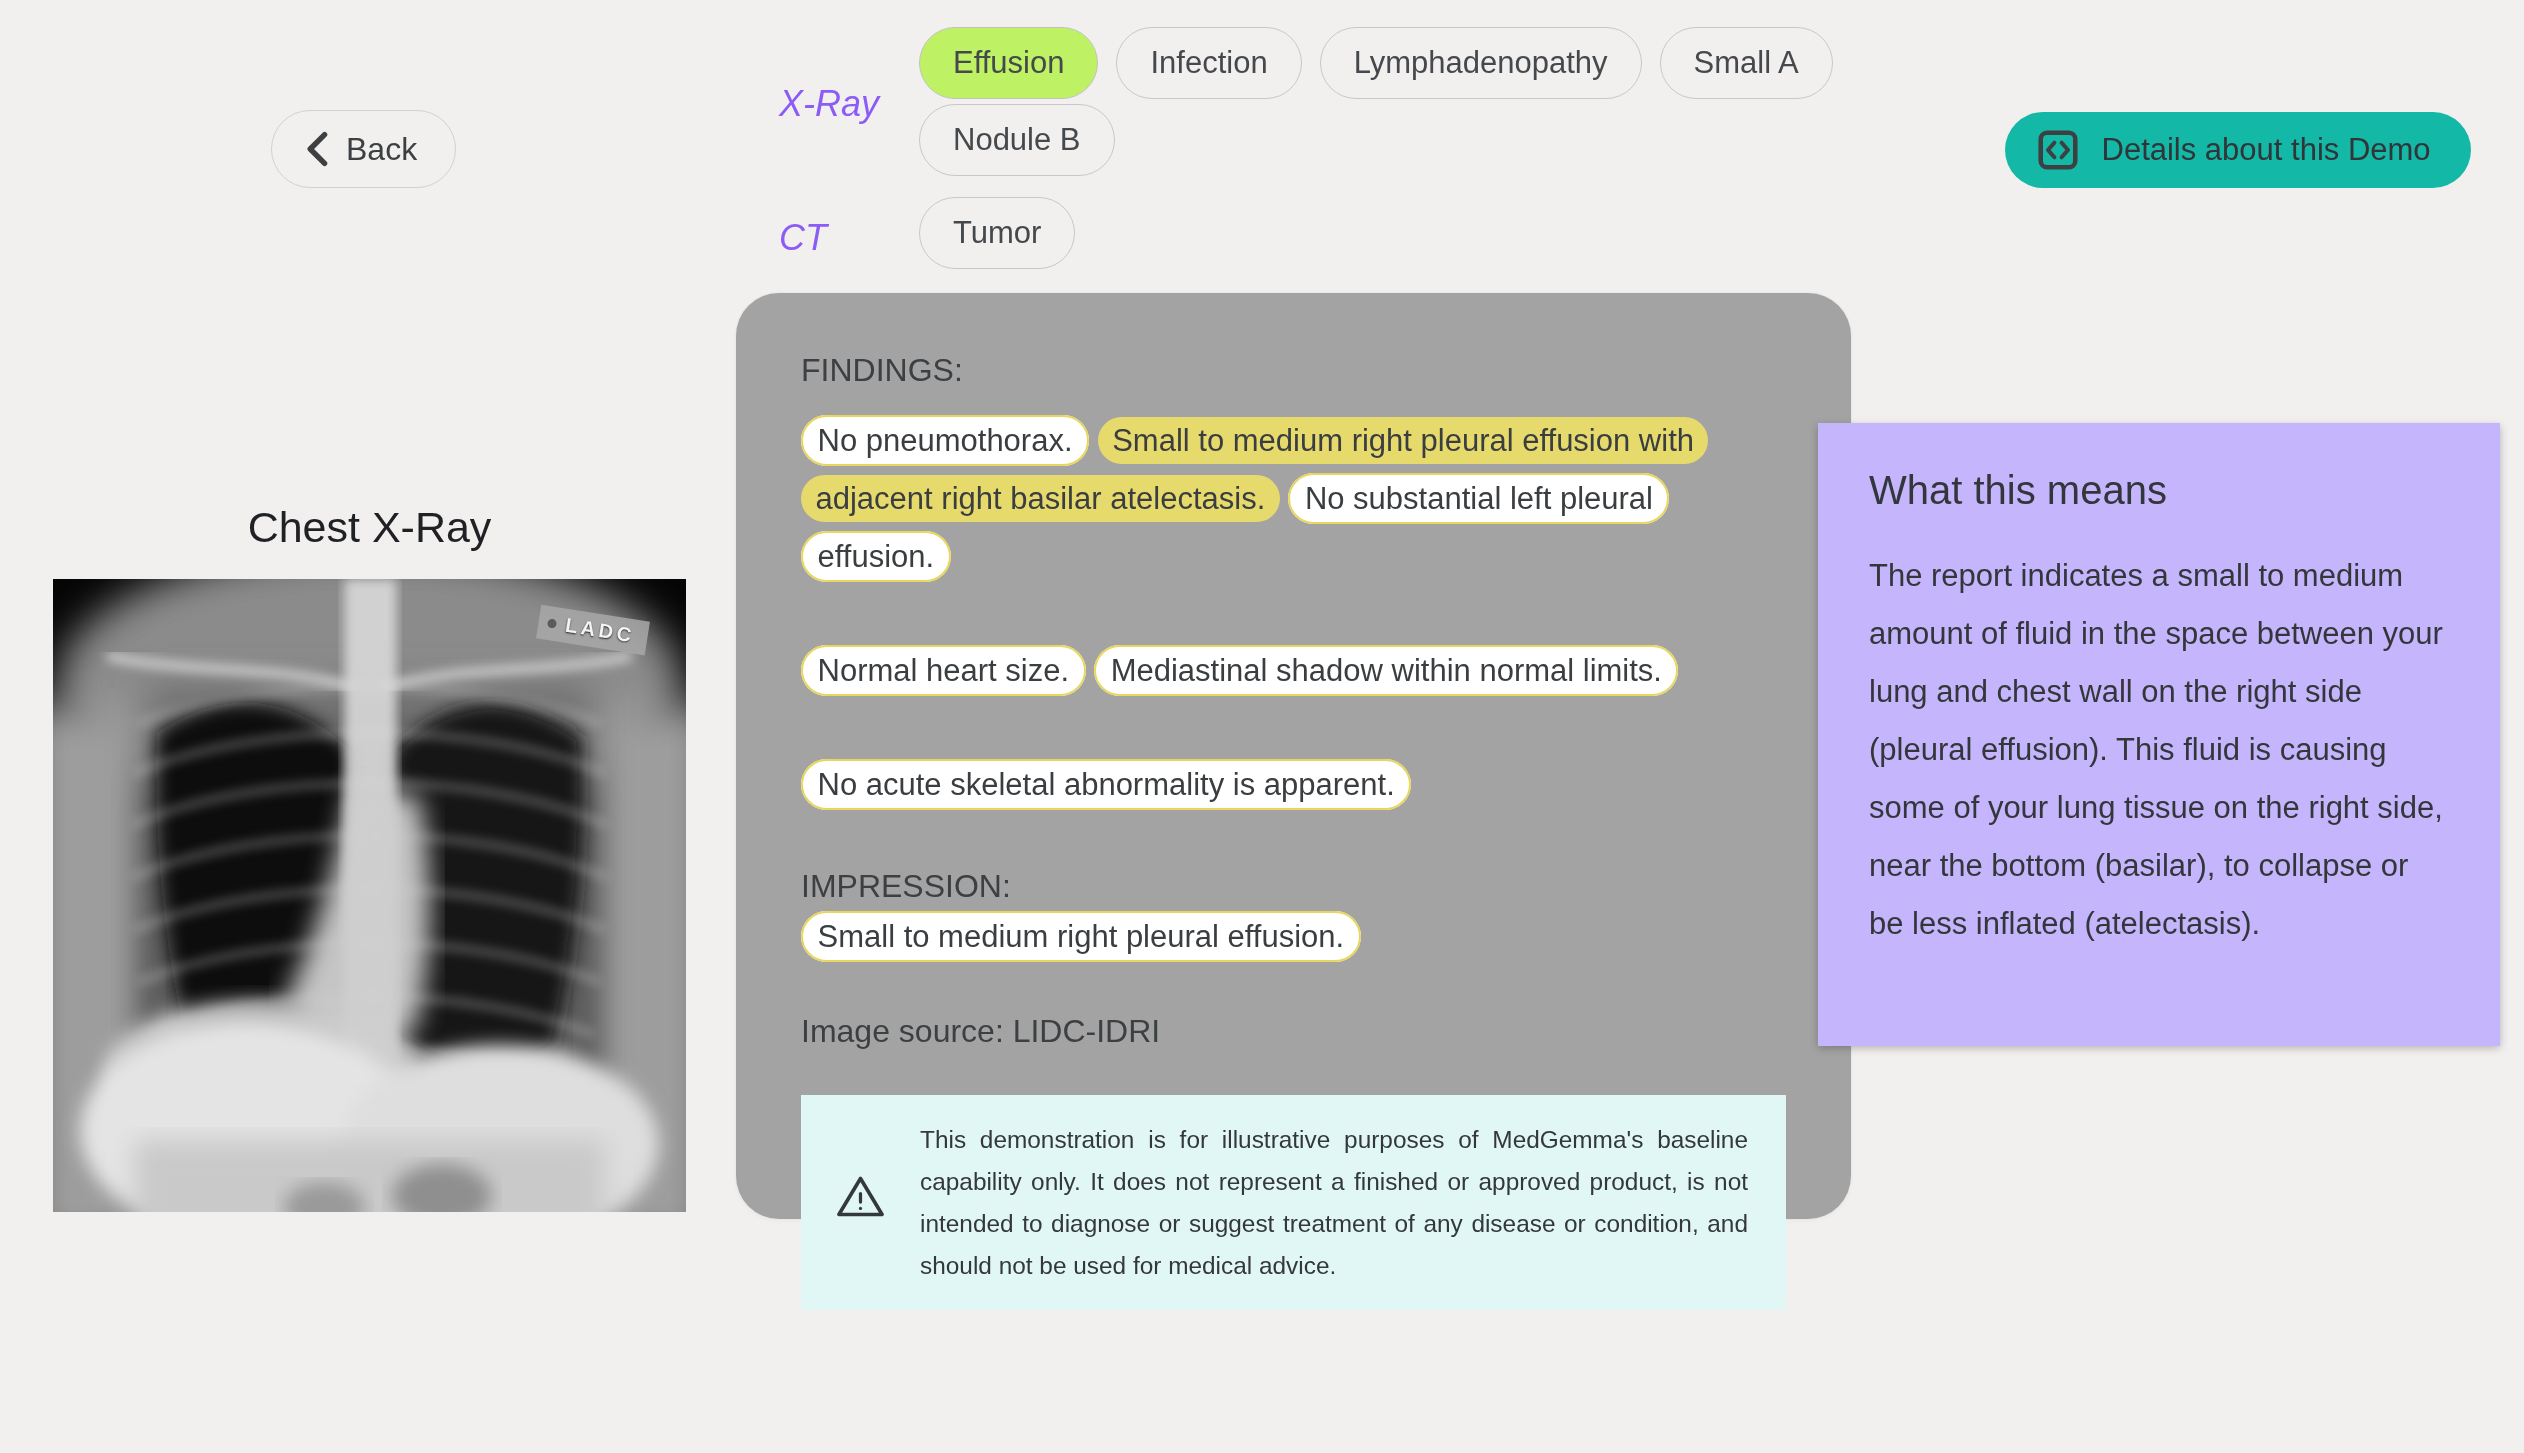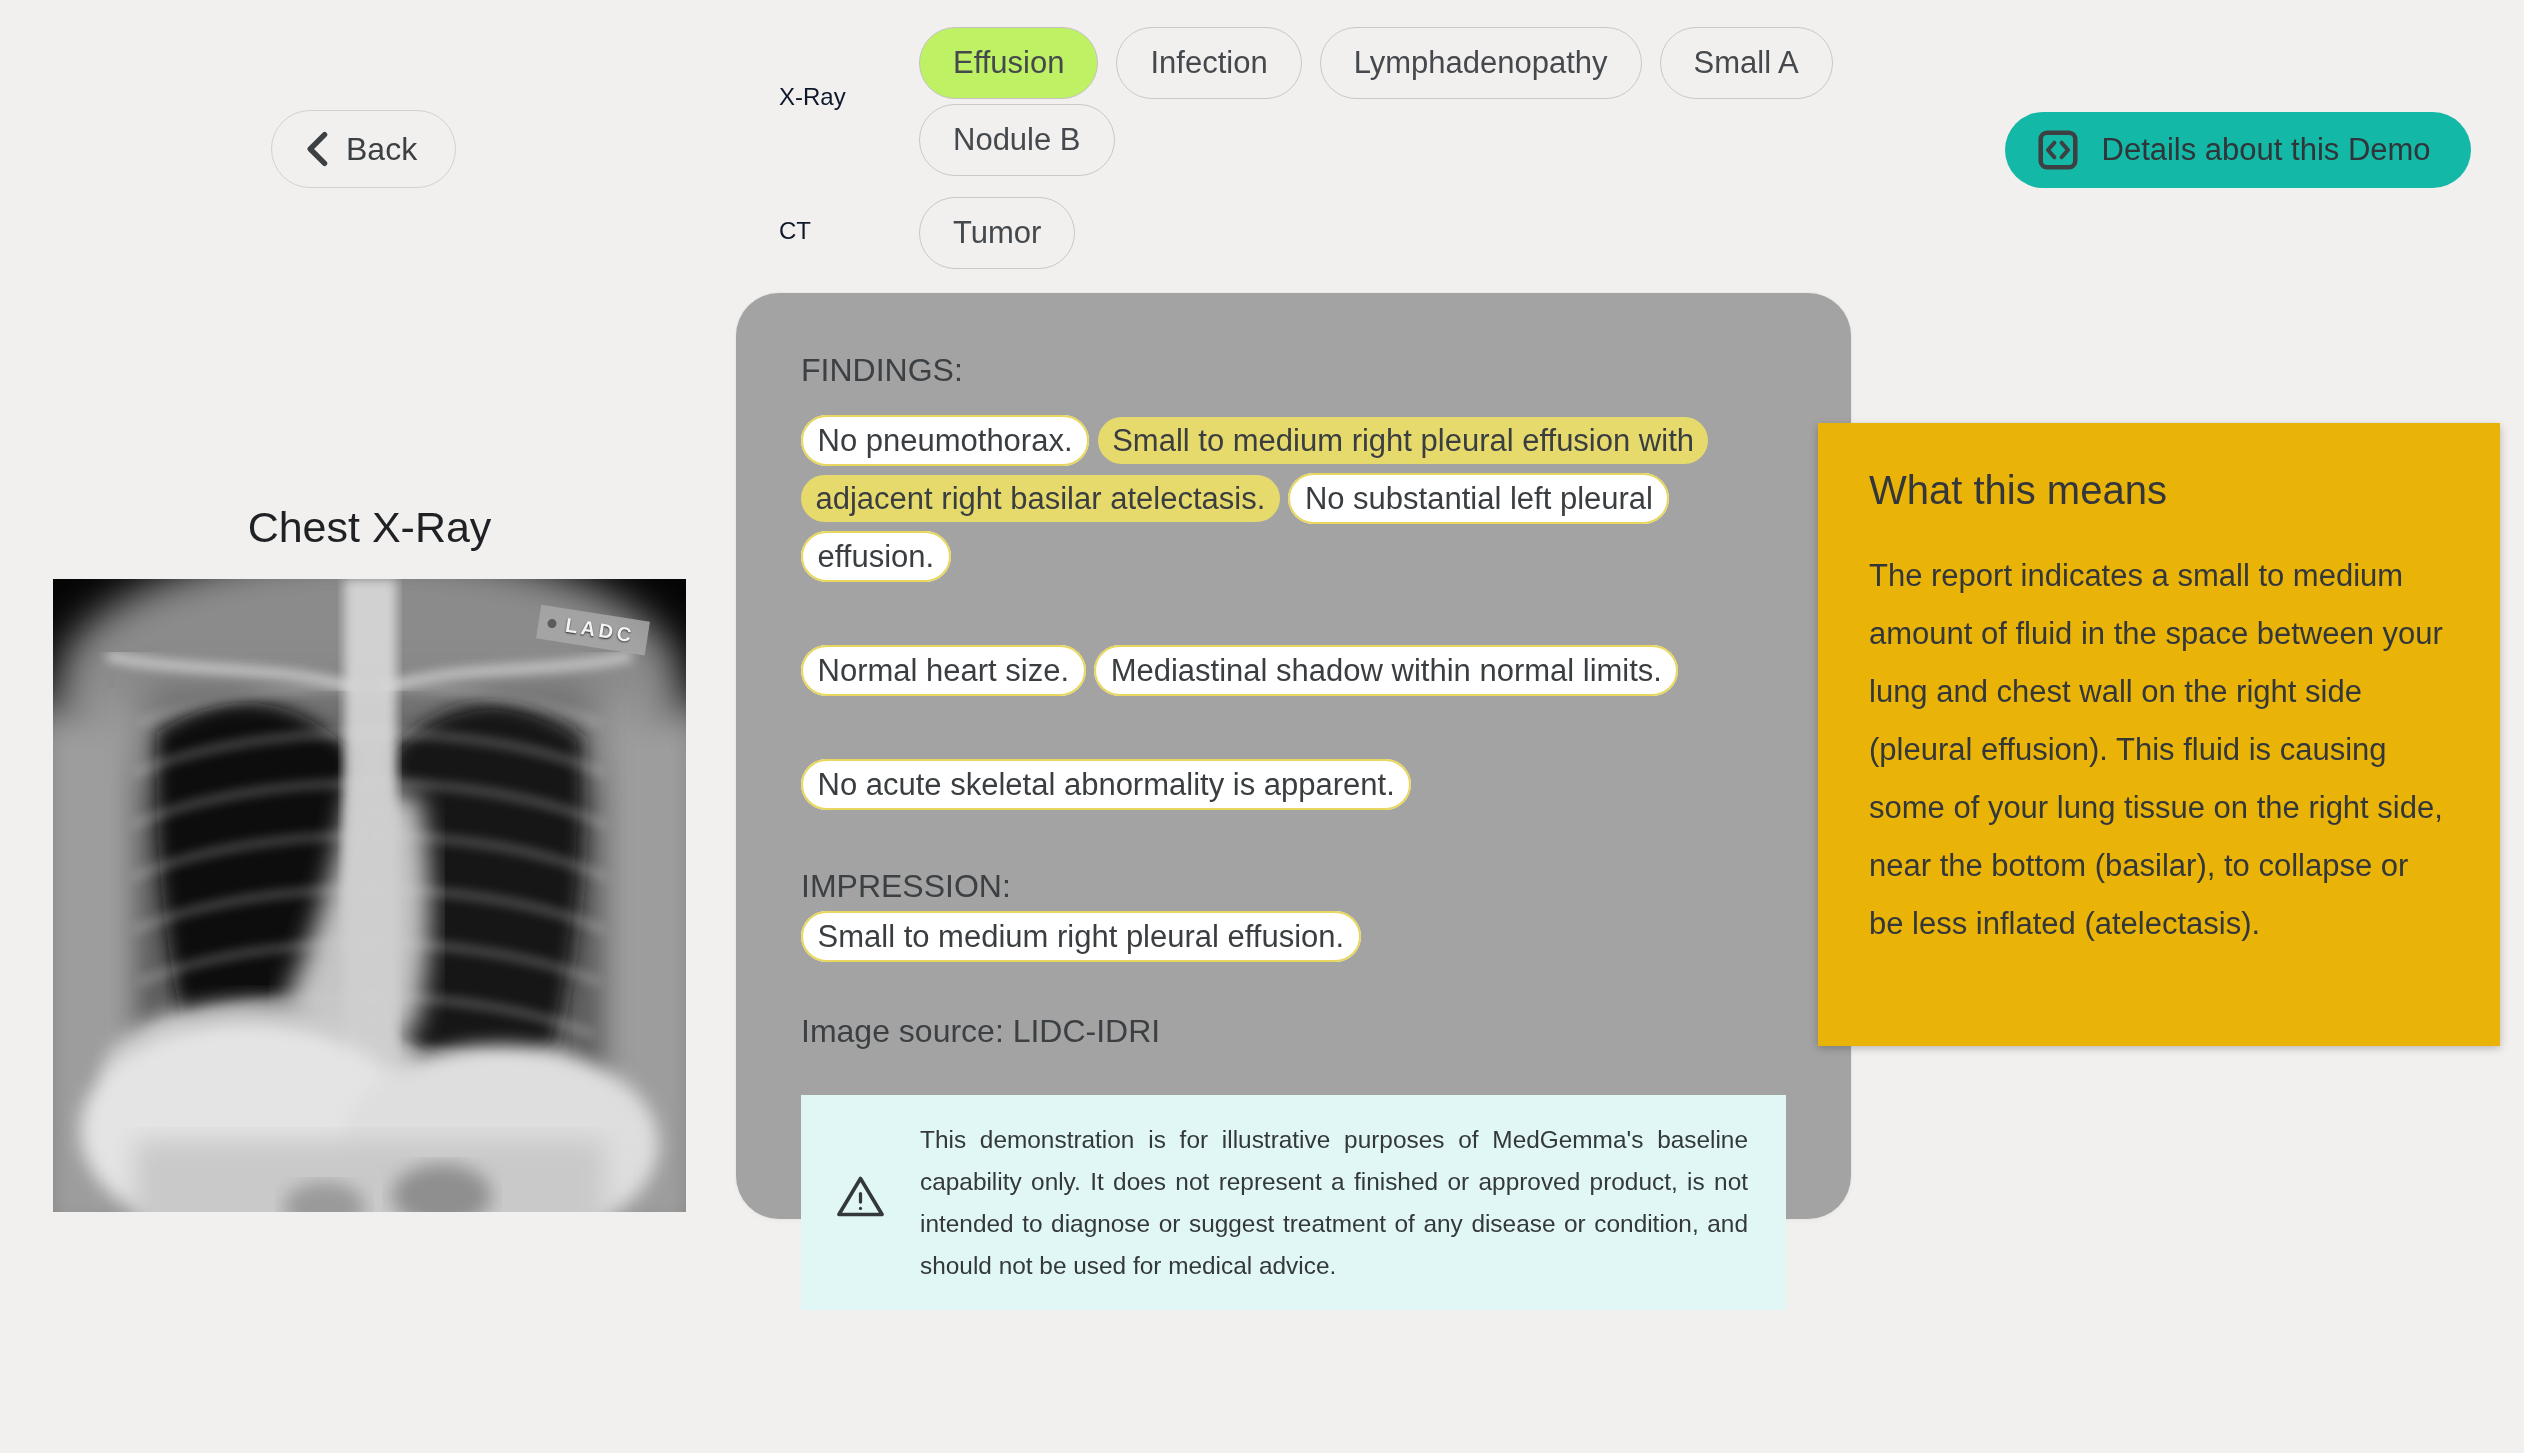--- a/index.html
+++ b/index.html
@@ -17,21 +17,21 @@
     position:absolute; left:271px; top:110px;
     height:78px; padding:0 38px 0 31px;
     display:flex; align-items:center; gap:16px;
     border:1.8px solid #d3d1cf; border-radius:39px;
     background:transparent; cursor:pointer;
     font-family:inherit; font-size:32px; font-weight:500; color:#3c4043;
   }
   .back-btn svg { display:block; }
 
   .modality-label {
-    position:absolute; font-size:24px; color:#0f172a;
+    position:absolute; font-size:36px; color:#8b5cf6;font-style:italic;
   }
   .label-xray { left:779px; top:83px; }
   .label-ct   { left:779px; top:217px; }
 
   .chip-row-wrap { position:absolute; left:919px; top:27px; width:914px;
     display:flex; flex-wrap:wrap; column-gap:18px; row-gap:5.4px; }
   .chip-ct-wrap { position:absolute; left:919px; top:197px; display:flex; }
   .chip {
     height:72px; padding:0 33px; border-radius:36px;
     display:flex; align-items:center;
@@ -98,21 +98,21 @@
   .disclaimer {
     position:relative; margin-top:45px;
     background:#e1f7f6; padding:23.5px 38px 23.5px 119px;
     font-size:24.4px; line-height:42px; color:#34383b; text-align:justify;
   }
   .disclaimer .warn { position:absolute; left:34px; top:50%; transform:translateY(-50%); }
 
   
   .explain-panel {
     position:absolute; left:1818px; top:423px; width:682px; height:623px;
-    background:#eab308; box-shadow:0 2.7px 8.1px rgba(0,0,0,.25);
+    background:#c4b5fd; box-shadow:0 2.7px 8.1px rgba(0,0,0,.25);
     padding:45px 51px;
   }
   .explain-title { font-size:40px; color:#33363a; }
   .explain-body  { margin-top:34px; font-size:31px; line-height:58px; color:#33373a; }
 </style>
 </head>
 <body>
 
 <button class="back-btn">
   <span>

